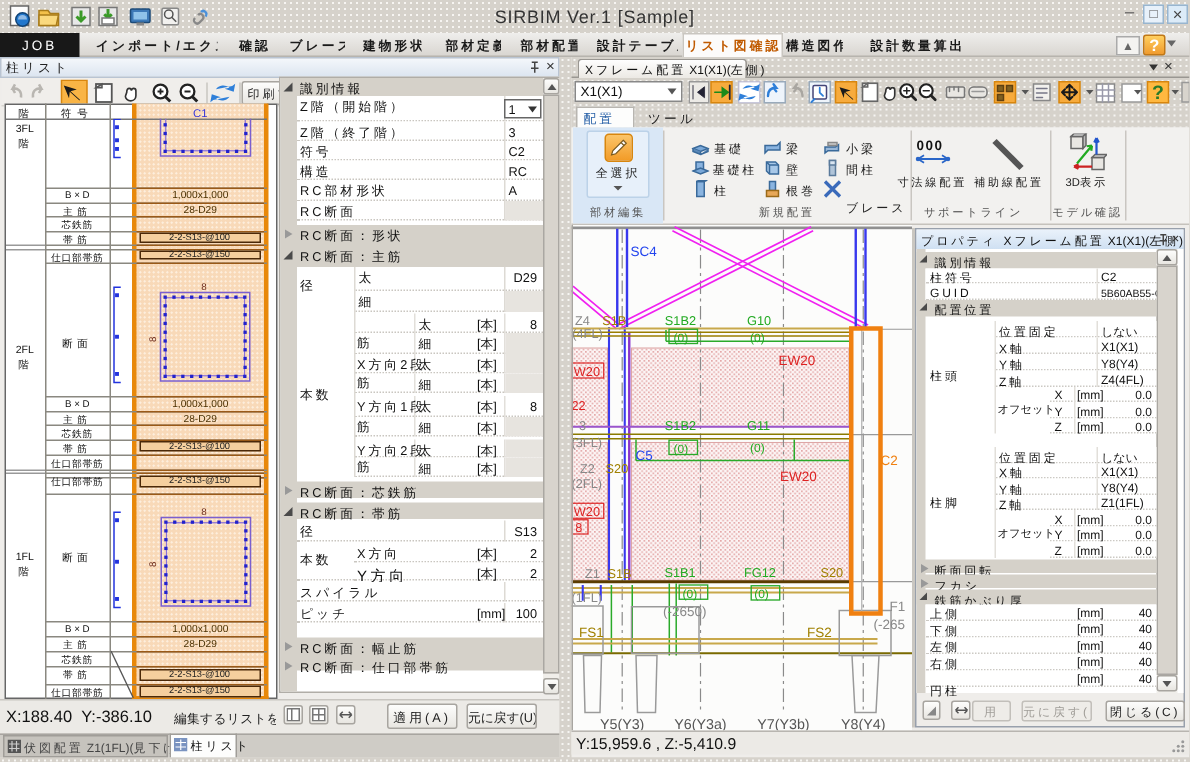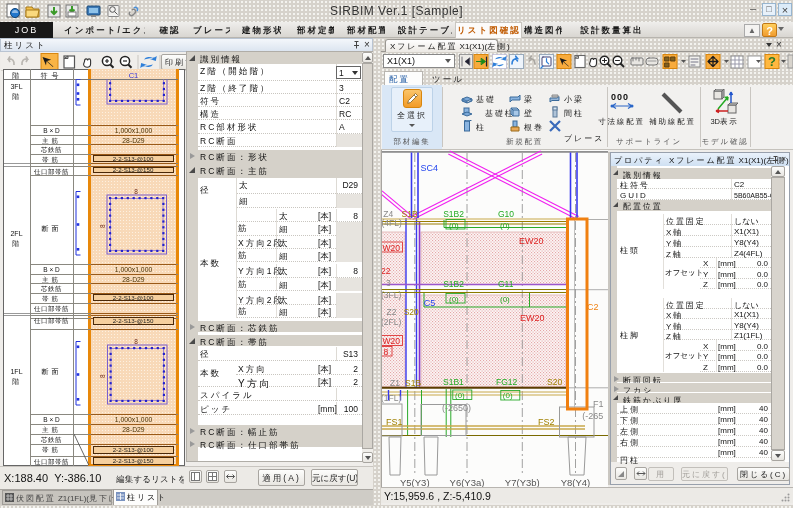--- a/index.html
+++ b/index.html
@@ -567,21 +567,21 @@
 <div class="abs" style="left:442px;top:87px;width:1px;height:60px;background:#c9c6c1"></div>
 <svg class="abs" style="left:461px;top:92px" width="12" height="12" viewBox="0 0 12 12">
     <path d="M1 7l5-2 5 2-5 2z" fill="#7aa8d8" stroke="#3a6a9a"></path>
     <path d="M1 7v2l5 2v-2M11 7v2l-5 2" fill="#5a88b8" stroke="#3a6a9a"></path>
   </svg>
 <div class="abs jp" style="left:476px;top:93.5px;font-size:8px;color:#222;white-space:nowrap">基礎</div>
 <svg class="abs" style="left:461px;top:106px" width="12" height="12" viewBox="0 0 12 12">
     <rect x="3" y="2" width="5" height="5" fill="#8ab4e0" stroke="#3a6a9a"></rect>
     <path d="M1 8l5-2 5 2-5 2z" fill="#7aa8d8" stroke="#3a6a9a"></path>
   </svg>
-<div class="abs jp" style="left:485px;top:107.5px;font-size:8px;color:#222;white-space:nowrap">基礎柱</div>
+<div class="abs jp" style="left:475px;top:107.5px;font-size:8px;color:#222;white-space:nowrap">基礎柱</div>
 <svg class="abs" style="left:461px;top:120px" width="12" height="12" viewBox="0 0 12 12">
     <rect x="3.5" y="1" width="5" height="10" fill="#8ab4e0" stroke="#3a6a9a"></rect>
     <path d="M3.5 1l2-1h5l-2 1z" fill="#b8d4ee" stroke="#3a6a9a"></path>
   </svg>
 <div class="abs jp" style="left:476px;top:121.5px;font-size:8px;color:#222;white-space:nowrap">柱</div>
 <svg class="abs" style="left:509px;top:92px" width="12" height="12" viewBox="0 0 12 12">
     <path d="M1 5h8l2-2v5h-8l-2 2z" fill="#8ab4e0" stroke="#3a6a9a"></path>
   </svg>
 <div class="abs jp" style="left:524px;top:93.5px;font-size:8px;color:#222;white-space:nowrap">梁</div>
 <svg class="abs" style="left:509px;top:106px" width="12" height="12" viewBox="0 0 12 12">

